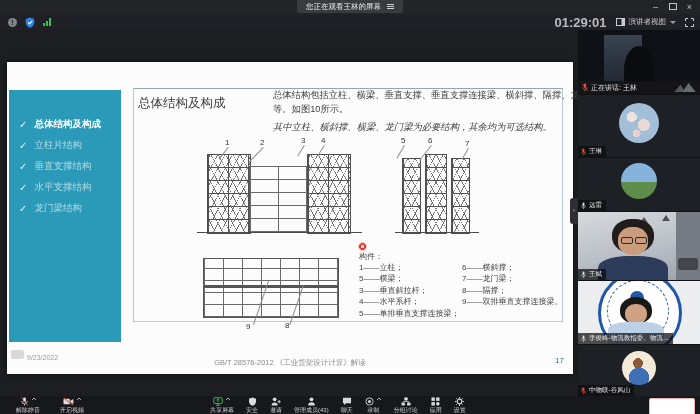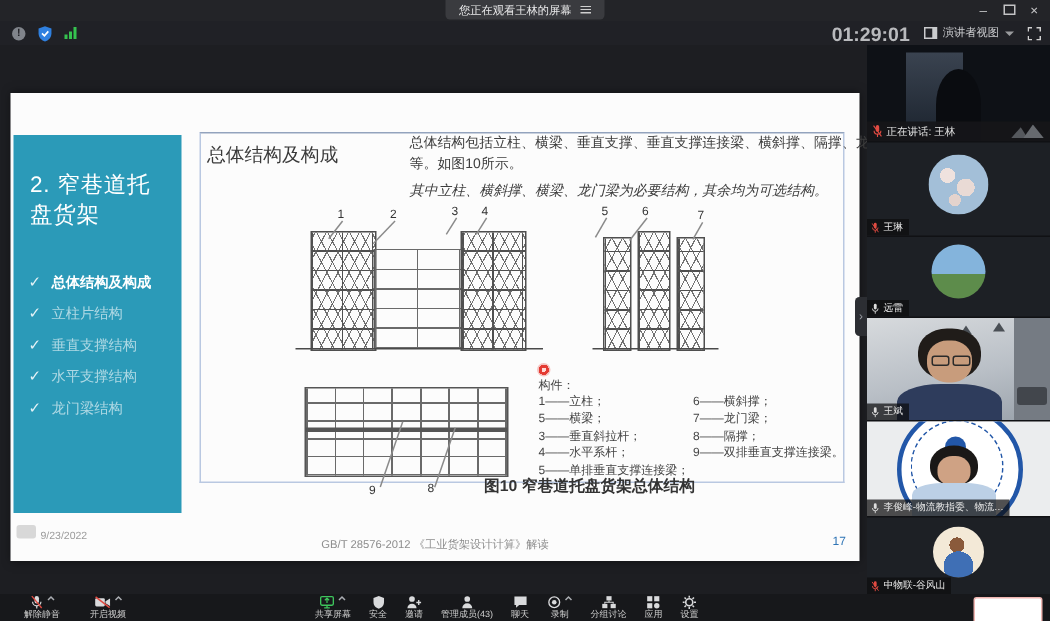--- a/index.html
+++ b/index.html
@@ -144,21 +144,20 @@
       <svg width="9" height="9" viewBox="0 0 9 9">
         <path d="M.5 3 V.5 H3 M6 .5 H8.5 V3 M8.5 6 V8.5 H6 M3 8.5 H.5 V6" fill="none" stroke="#cfcfcf" stroke-width="1"></path>
       </svg>
     </div>
   </div>
 
   <div class="stage">
     <div class="slide">
 
       <div class="teal">
-        <h2>2.  窄巷道托盘货架</h2>
         <div class="checks">
           <div class="chk active">
               <span class="tick">✓</span>
               <span>总体结构及构成</span>
             </div>
           <div class="chk">
               <span class="tick">✓</span>
               <span>立柱片结构</span>
             </div>
           <div class="chk">
@@ -225,21 +224,20 @@
         <div>4——水平系杆；</div>
         <div>5——单排垂直支撑连接梁；</div>
       </div>
       <div class="legend" style="left:455px;top:200px;">
         <div>6——横斜撑；</div>
         <div>7——龙门梁；</div>
         <div>8——隔撑；</div>
         <div>9——双排垂直支撑连接梁。</div>
       </div>
 
-      <div class="caption">图10  窄巷道托盘货架总体结构</div>
       <div class="s-date">9/23/2022</div>
       <div class="s-footer">GB/T 28576-2012 《工业货架设计计算》解读</div>
       <div class="s-page">17</div>
       <div class="pptbtn"></div>
     </div>
 
     <div class="panel-handle">›</div>
   </div>
 
   <div class="panel">

